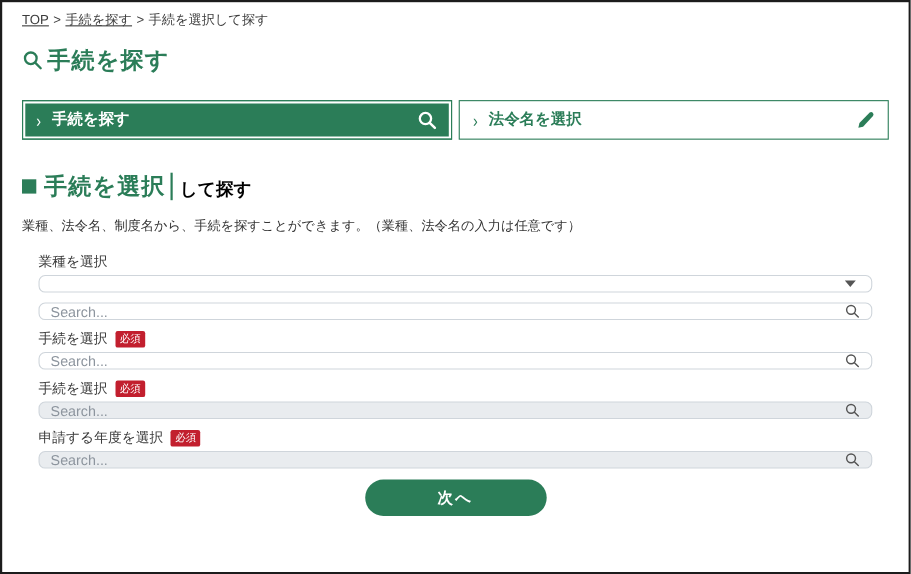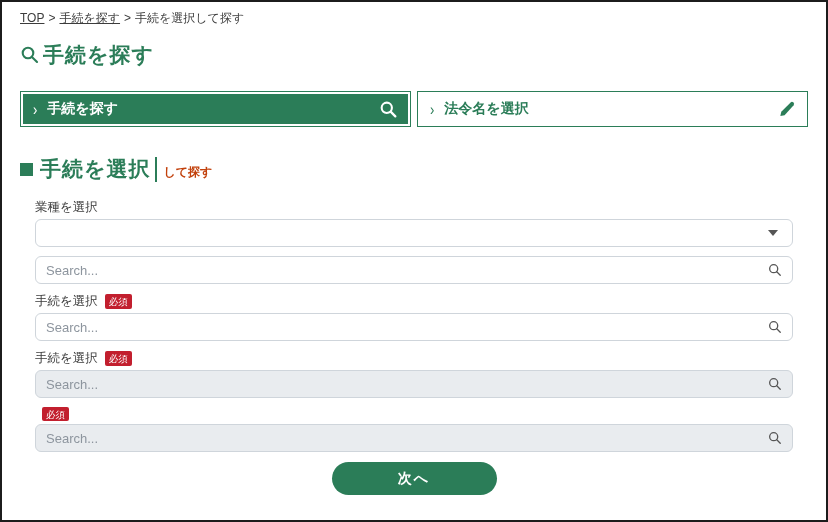--- a/index.html
+++ b/index.html
@@ -50,36 +50,36 @@
     color: #2b7d58;
   }
   
   .section-head {
     margin-top: 28px;
     display: flex; align-items: center;
   }
   .green-square { width: 13px; height: 13px; background: #2b7d58; margin-right: 7px; flex: 0 0 auto; }
   .section-title { color: #2b7d58; font-size: 21px; font-weight: bold; letter-spacing: 1px; }
   .section-bar { width: 2px; height: 25px; background: #2b7d58; margin: 0 7px 0 4px; }
-  .section-suffix { color: #c2410c; font-size: 12px; font-weight: bold; padding-top: 6px; }
+  .section-suffix { color: #000000; font-size: 16px; font-weight: bold; padding-top: 6px; }
   .section-desc { margin-top: 14px; font-size: 12px; color: #333; }
   
   .form { margin: 16px 15px 0 15px; }
   .field { margin-bottom: 9px; }
   .field-label-row { display: flex; align-items: center; margin-bottom: 3px; text-align: center; }
   .field-label { font-size: 12.5px; color: #3a3a3a; }
   .badge-required {
     margin-left: 7px;
     background: #c21f2e; color: #fff;
     font-size: 9.5px; font-weight: normal;
     padding: 1.5px 4px; border-radius: 2px;
     line-height: 1.2;
   }
   .input-box {
-    height: 28px; width: 100%;
+    height: 16px; width: 100%;
     border: 1px solid #cfd5db; border-radius: 6px;
     background: #fff;
     display: flex; align-items: center;
     padding: 0 10px;
     cursor: text;
   }
   .input-box.disabled { background: #e9ecef; cursor: default; }
   .input-box input {
     border: none; outline: none; background: transparent;
     flex: 1; font-size: 13px; color: #333;
@@ -146,20 +146,21 @@
       </span>
     </div>
   </div>
 
   <div class="section-head">
     <span class="green-square"></span>
     <span class="section-title">手続を選択</span>
     <span class="section-bar"></span>
     <span class="section-suffix">して探す</span>
   </div>
+  <p class="section-desc">業種、法令名、制度名から、手続を探すことができます。（業種、法令名の入力は任意です）</p>
 
   <div class="form">
 
     <div class="field">
       <div class="field-label-row">
         <span class="field-label">業種を選択</span>
       </div>
       <div class="input-box">
         <span class="caret-down"></span>
       </div>
@@ -204,20 +205,21 @@
           <svg width="14" height="14" viewBox="0 0 16 16">
               <circle cx="6.5" cy="6.5" r="4.6" fill="none" stroke="#555" stroke-width="1.5"></circle>
               <line x1="10" y1="10" x2="14" y2="14" stroke="#555" stroke-width="1.5" stroke-linecap="round"></line>
             </svg>
         </span>
       </div>
     </div>
 
     <div class="field">
       <div class="field-label-row">
+        <span class="field-label">申請する年度を選択</span>
         <span class="badge-required">必須</span>
       </div>
       <div class="input-box disabled">
         <input type="text" disabled="" placeholder="Search..." style="">
         <span class="input-icon">
           <svg width="14" height="14" viewBox="0 0 16 16">
               <circle cx="6.5" cy="6.5" r="4.6" fill="none" stroke="#555" stroke-width="1.5"></circle>
               <line x1="10" y1="10" x2="14" y2="14" stroke="#555" stroke-width="1.5" stroke-linecap="round"></line>
             </svg>
         </span>

